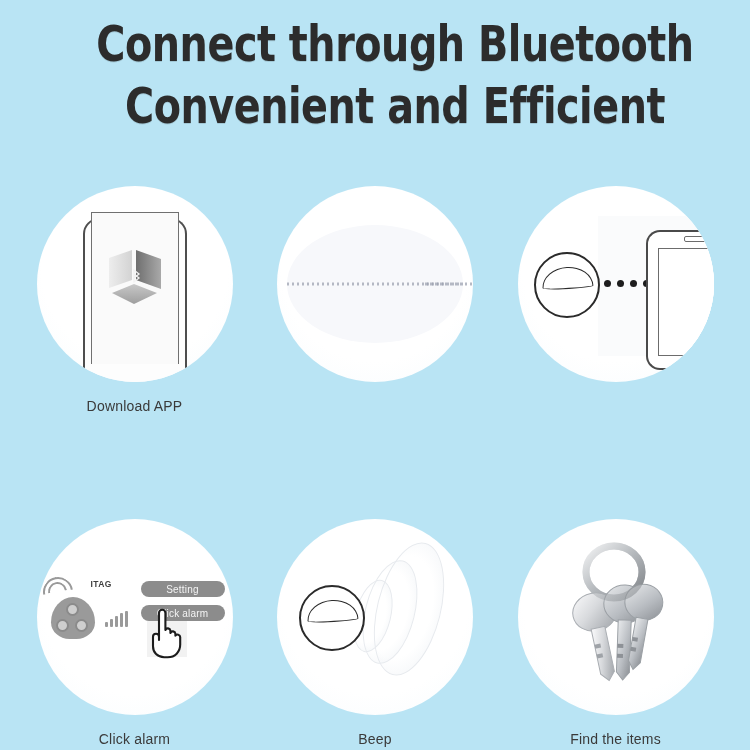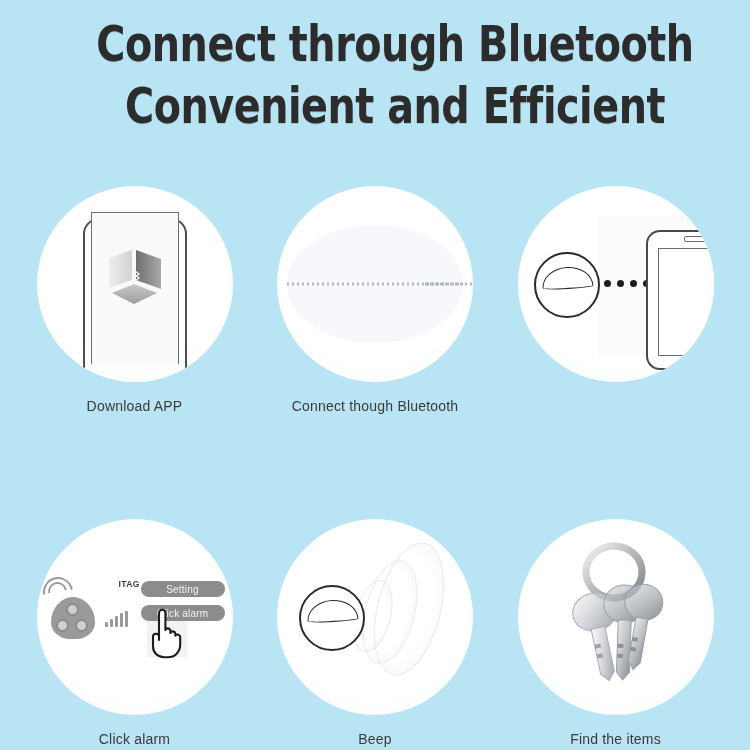--- a/index.html
+++ b/index.html
@@ -185,21 +185,21 @@
     width:26px;height:26px;
     border:2.5px solid #9a9a9a;
     border-radius:50%;
     border-right-color:transparent;border-bottom-color:transparent;
     transform:rotate(35deg);
   }
   .wifi-arc.small{
     left:11px;top:63px;width:15px;height:15px;border-width:2.5px;
   }
   .itag-label{
-    position:absolute;left:82px;top:60px;
+    position:absolute;left:54px;top:60px;
     font-size:8.5px;font-weight:bold;color:#3f3f3f;letter-spacing:.4px;
     font-family:"Liberation Sans", sans-serif;
   }
   .bars{
     position:absolute;left:68px;top:92px;
     display:flex;align-items:flex-end;gap:2px;height:16px;
   }
   .bars i{display:block;width:3px;background:#9a9a9a;border-radius:1px;}
   .btn{
     position:absolute;
@@ -279,21 +279,20 @@
         </div>
         <div class="caption">Download APP</div>
       </div>
 
       <div class="cell">
         <div class="disc">
           <div class="oval-glow"></div>
           <div class="dotline a"></div>
           <div class="dotline b"></div>
         </div>
-        <div class="caption">Connect though Bluetooth</div>
       </div>
 
       <div class="cell">
         <div class="disc">
           <div class="p3-shade"></div>
           <div class="tag-outline p3-tag"></div>
           <div class="p3-dots">
             <i></i>
               <i></i>
               <i></i>

